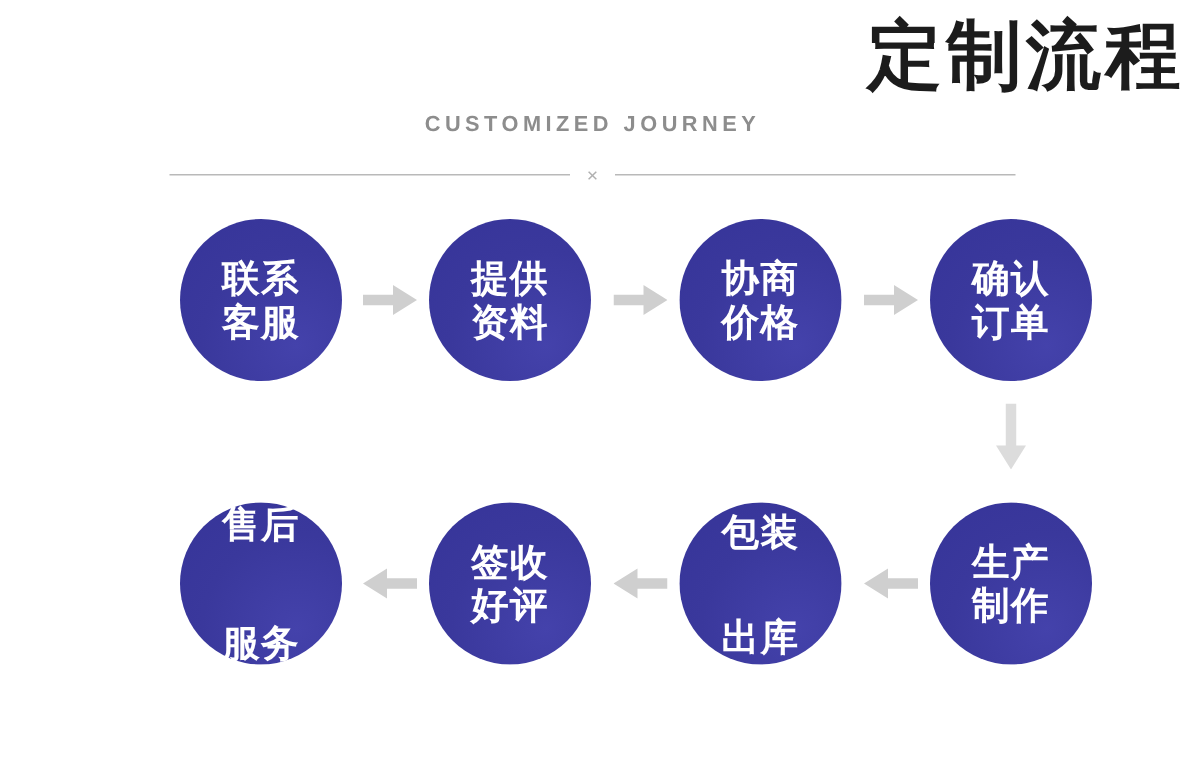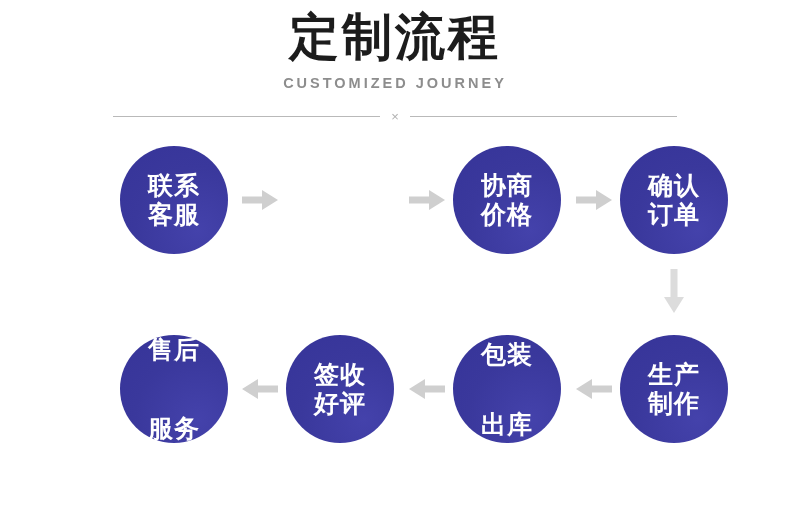--- a/index.html
+++ b/index.html
@@ -25,20 +25,21 @@
   }
   .page-title {
     margin: 0;
     padding-top: 6px;
     font-family: "DejaVu Sans", "Liberation Sans", sans-serif;
     font-size: 50px;
     line-height: 62px;
     font-weight: 700;
     color: #1c1c1c;
     letter-spacing: 3px;
+    text-align: right;
   }
   .page-subtitle {
     margin: 0;
     padding-top: 6px;
     font-size: 14.5px;
     line-height: 18px;
     font-weight: 700;
     color: #8d8d8d;
     letter-spacing: 3.0px;
   }
@@ -130,20 +131,24 @@
   <div class="rule"></div>
 </div>
 
 <div class="flow">
 
   <div class="node" style="left:92px; top:146px;">
     <div class="line">联系</div>
     <div class="line">客服</div>
   </div>
 
+  <div class="node" style="left:258px; top:146px;">
+    <div class="line">提供</div>
+    <div class="line">资料</div>
+  </div>
 
   <div class="node" style="left:425px; top:146px;">
     <div class="line">协商</div>
     <div class="line">价格</div>
   </div>
 
   <div class="node" style="left:592px; top:146px;">
     <div class="line">确认</div>
     <div class="line">订单</div>
   </div>

